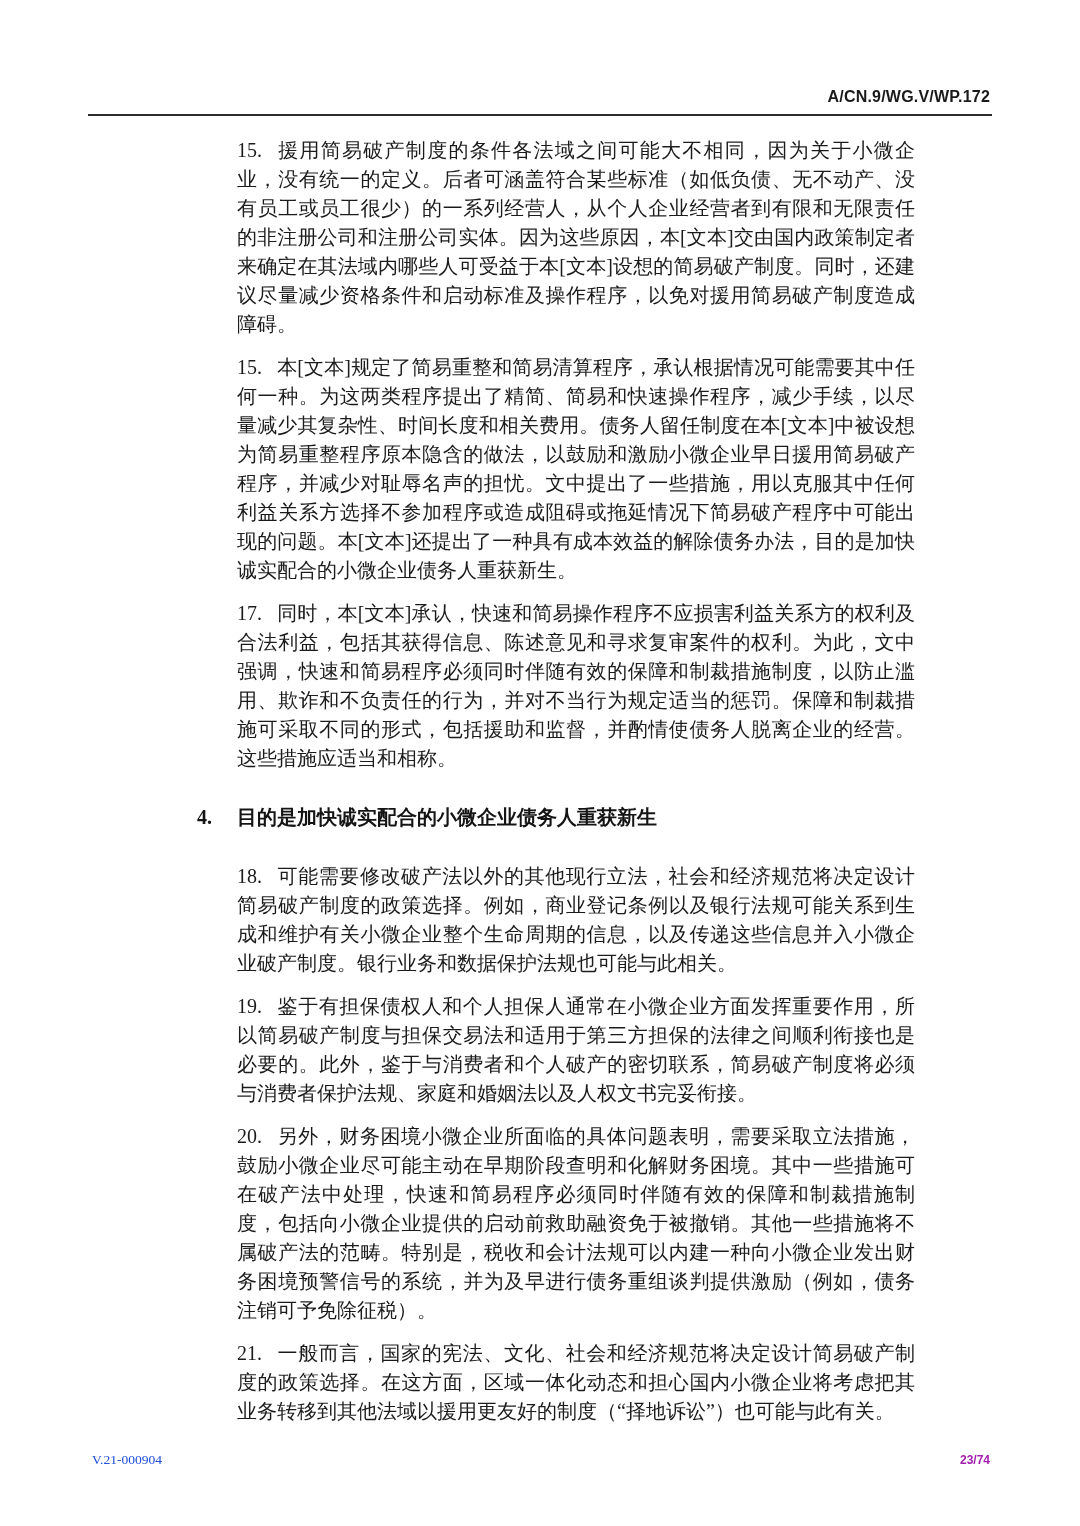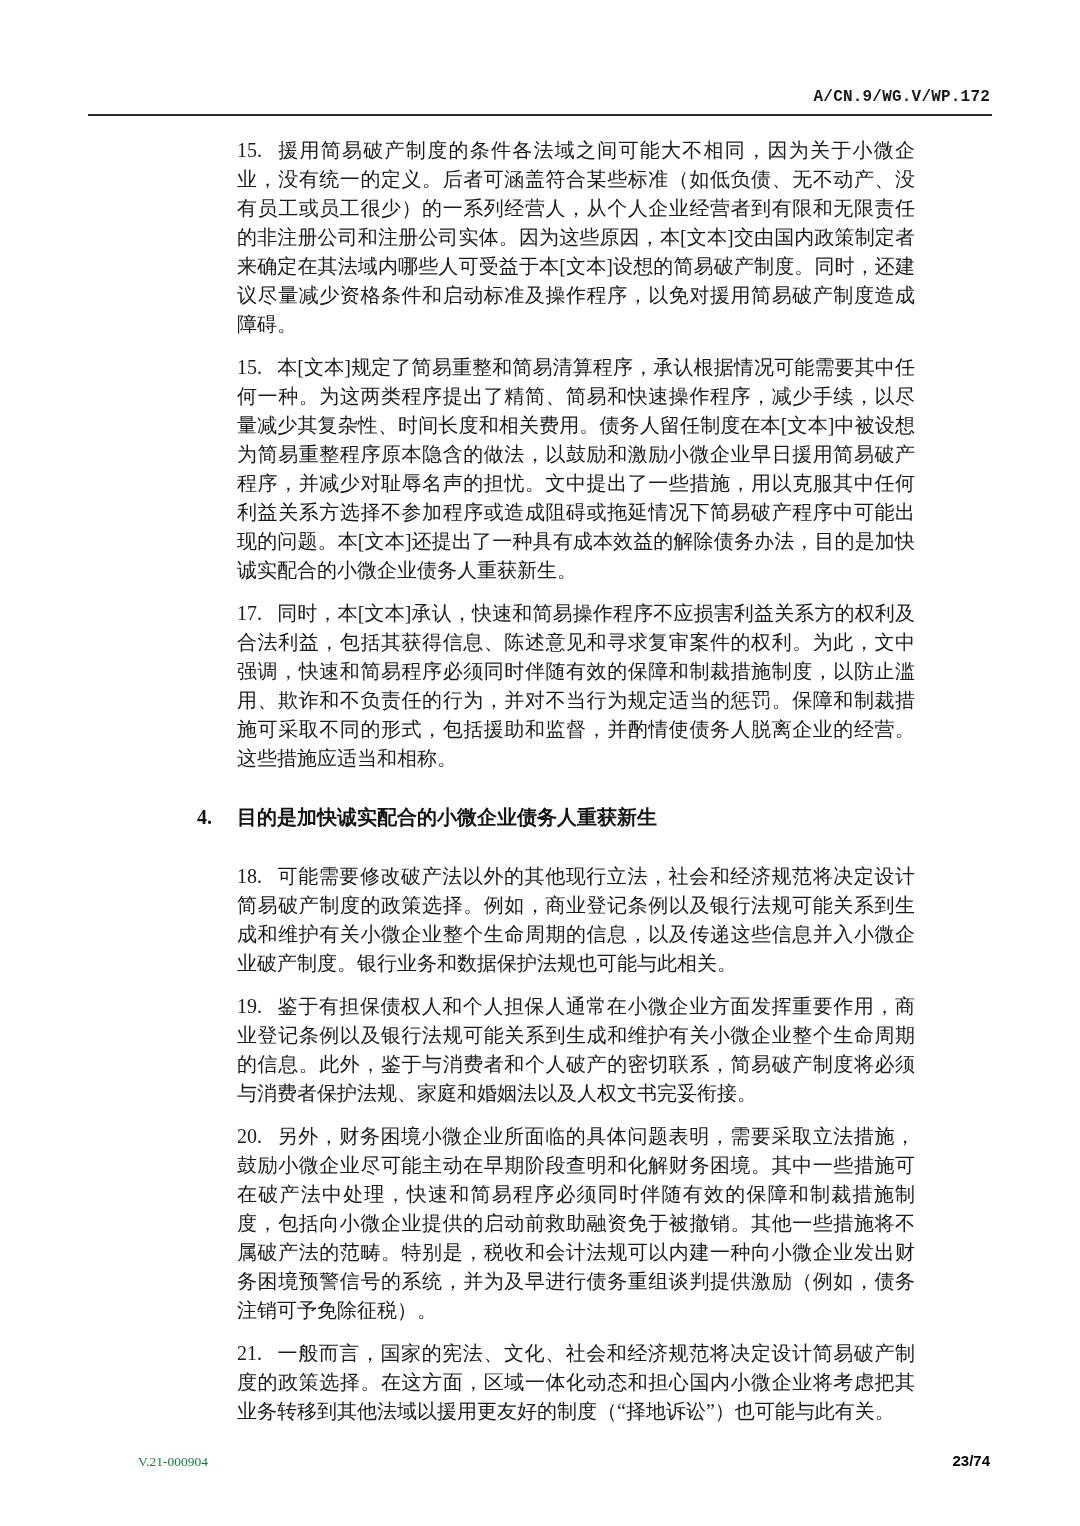--- a/index.html
+++ b/index.html
@@ -15,21 +15,21 @@
     color: #1b1b1b;
     font-family: "Liberation Serif", "DejaVu Serif", serif;
     overflow: hidden;
   }
   .header {
     position: absolute;
     top: 88px;
     left: 80px;
     right: 90px;
     text-align: right;
-    font-family: Liberation Mono, monospace;
+    font-family: Liberation Sans, sans-serif;
     font-weight: bold;
     font-size: 16px;
     letter-spacing: 0.2px;
     color: #1a1a1a;
   }
   .header-rule {
     position: absolute;
     top: 114px;
     left: 88px;
     right: 88px;
@@ -65,28 +65,27 @@
     position: absolute;
     left: 92px;
     right: 90px;
     top: 1452px;
     display: flex;
     justify-content: space-between;
     align-items: baseline;
   }
   .job-number {
     font-size: 13.5px;
-    color: #15803d;
-    margin-left: 46px;
+    color: #1d4ed8;
   }
   .page-number {
     font-family: "Liberation Sans", "DejaVu Sans", sans-serif;
     font-weight: bold;
-    font-size: 15px;
-    color: #000000;
+    font-size: 12px;
+    color: #a21caf;
   }
 </style>
 </head>
 <body>
 
 <div class="page">
 
   <div class="header">
     <span>A/CN.9/WG.V/WP.172</span>
   </div>
@@ -98,21 +97,21 @@
     <p class="para"><span class="pnum">15.</span><span>援用简易破产制度的条件各法域之间可能大不相同，因为关于小微企业，没有统一的定义。后者可涵盖符合某些标准（如低负债、无不动产、没有员工或员工很少）的一系列经营人，从个人企业经营者到有限和无限责任的非注册公司和注册公司实体。因为这些原因，本[文本]交由国内政策制定者来确定在其法域内哪些人可受益于本[文本]设想的简易破产制度。同时，还建议尽量减少资格条件和启动标准及操作程序，以免对援用简易破产制度造成障碍。</span></p>
 
     <p class="para"><span class="pnum">15.</span><span>本[文本]规定了简易重整和简易清算程序，承认根据情况可能需要其中任何一种。为这两类程序提出了精简、简易和快速操作程序，减少手续，以尽量减少其复杂性、时间长度和相关费用。债务人留任制度在本[文本]中被设想为简易重整程序原本隐含的做法，以鼓励和激励小微企业早日援用简易破产程序，并减少对耻辱名声的担忧。文中提出了一些措施，用以克服其中任何利益关系方选择不参加程序或造成阻碍或拖延情况下简易破产程序中可能出现的问题。本[文本]还提出了一种具有成本效益的解除债务办法，目的是加快诚实配合的小微企业债务人重获新生。</span></p>
 
     <p class="para"><span class="pnum">17.</span><span>同时，本[文本]承认，快速和简易操作程序不应损害利益关系方的权利及合法利益，包括其获得信息、陈述意见和寻求复审案件的权利。为此，文中强调，快速和简易程序必须同时伴随有效的保障和制裁措施制度，以防止滥用、欺诈和不负责任的行为，并对不当行为规定适当的惩罚。保障和制裁措施可采取不同的形式，包括援助和监督，并酌情使债务人脱离企业的经营。这些措施应适当和相称。</span></p>
 
     <h2 class="section-heading"><span class="hnum">4.</span><span>目的是加快诚实配合的小微企业债务人重获新生</span></h2>
 
     <p class="para"><span class="pnum">18.</span><span>可能需要修改破产法以外的其他现行立法，社会和经济规范将决定设计简易破产制度的政策选择。例如，商业登记条例以及银行法规可能关系到生成和维护有关小微企业整个生命周期的信息，以及传递这些信息并入小微企业破产制度。银行业务和数据保护法规也可能与此相关。</span></p>
 
-    <p class="para"><span class="pnum">19.</span><span>鉴于有担保债权人和个人担保人通常在小微企业方面发挥重要作用，商业登记条例以及银行法规可能关系到生成和维护有关小微企业整个生命周期的信息。此外，鉴于与消费者和个人破产的密切联系，简易破产制度将必须与消费者保护法规、家庭和婚姻法以及人权文书完妥衔接。</span></p>
+    <p class="para"><span class="pnum">19.</span><span>鉴于有担保债权人和个人担保人通常在小微企业方面发挥重要作用，所以简易破产制度与担保交易法和适用于第三方担保的法律之间顺利衔接也是必要的。此外，鉴于与消费者和个人破产的密切联系，简易破产制度将必须与消费者保护法规、家庭和婚姻法以及人权文书完妥衔接。</span></p>
 
     <p class="para"><span class="pnum">20.</span><span>另外，财务困境小微企业所面临的具体问题表明，需要采取立法措施，鼓励小微企业尽可能主动在早期阶段查明和化解财务困境。其中一些措施可在破产法中处理，快速和简易程序必须同时伴随有效的保障和制裁措施制度，包括向小微企业提供的启动前救助融资免于被撤销。其他一些措施将不属破产法的范畴。特别是，税收和会计法规可以内建一种向小微企业发出财务困境预警信号的系统，并为及早进行债务重组谈判提供激励（例如，债务注销可予免除征税）。</span></p>
 
     <p class="para"><span class="pnum">21.</span><span>一般而言，国家的宪法、文化、社会和经济规范将决定设计简易破产制度的政策选择。在这方面，区域一体化动态和担心国内小微企业将考虑把其业务转移到其他法域以援用更友好的制度（“择地诉讼”）也可能与此有关。</span></p>
 
   </div>
 
   <div class="footer">
     <span class="job-number">V.21-000904</span>
     <span class="page-number">23/74</span>

